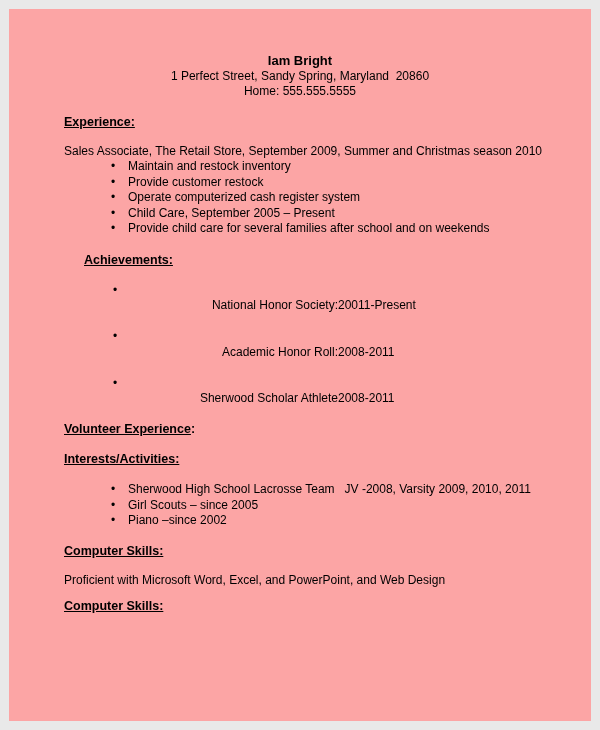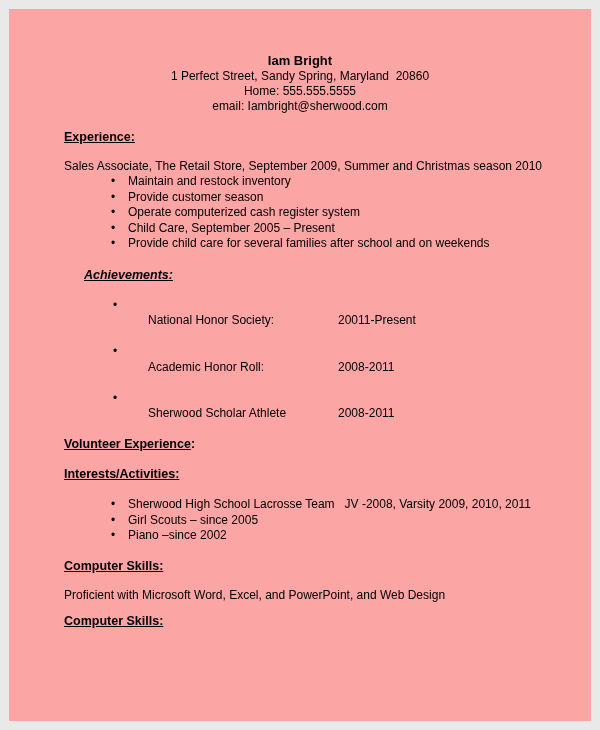--- a/index.html
+++ b/index.html
@@ -21,21 +21,21 @@
   .name { font-size: 13px; font-weight: bold; line-height: 16px; }
   .hline { font-size: 12px; line-height: 15px; white-space: pre-wrap; }
 
   .heading {
     font-size: 12.5px;
     font-weight: bold;
     line-height: 15px;
   }
   .heading .u { text-decoration: underline; }
   .heading.main { margin-left: 55px; }
-  .heading.ach  { margin-left: 75px; font-style: italic; }
+  .heading.ach  { margin-left: 75px; }
 
   .para {
     font-size: 12px;
     line-height: 15px;
     margin-left: 55px;
     white-space: pre-wrap;
   }
 
   ul.bullets {
     list-style: none;
@@ -54,20 +54,21 @@
     position: absolute;
     left: -17px;
     top: 0;
   }
 
   ul.ach-list li::before { left: -15px; }
   .ach-label {
     display: inline-block;
     width: 190px;
     white-space: pre-wrap;
+    text-align: right;
   }
   .ach-dates { white-space: pre-wrap; }
 
   
   .mt-exp-heading   { margin-top: 16px; }
   .mt-exp-intro     { margin-top: 14px; }
   .mt-ach-heading   { margin-top: 16px; }
   .mt-ach-list      { margin-top: 15px; }
   .mt-vol-heading   { }
   .mt-vol-list      { margin-top: 15px; }
@@ -79,30 +80,29 @@
 </style>
 </head>
 <body>
 
 <div class="paper">
 
   <div class="header">
     <div class="name">Iam Bright</div>
     <div class="hline">1 Perfect Street, Sandy Spring, Maryland  20860</div>
     <div class="hline">Home: 555.555.5555</div>
-    <div class="hline">email: Iambright@sherwood.com</div>
   </div>
 
   <div class="heading main mt-exp-heading">
     <span class="u">Experience:</span>
   </div>
   <div class="para mt-exp-intro">Sales Associate, The Retail Store, September 2009, Summer and Christmas season 2010</div>
   <ul class="bullets">
     <li>Maintain and restock inventory</li>
-    <li>Provide customer season</li>
+    <li>Provide customer restock</li>
     <li>Operate computerized cash register system</li>
     <li>Child Care, September 2005 – Present</li>
     <li>Provide child care for several families after school and on weekends</li>
   </ul>
 
   <div class="heading ach mt-ach-heading">
     <span class="u">Achievements:</span>
   </div>
   <ul class="bullets ach-list mt-ach-list">
     <li>

